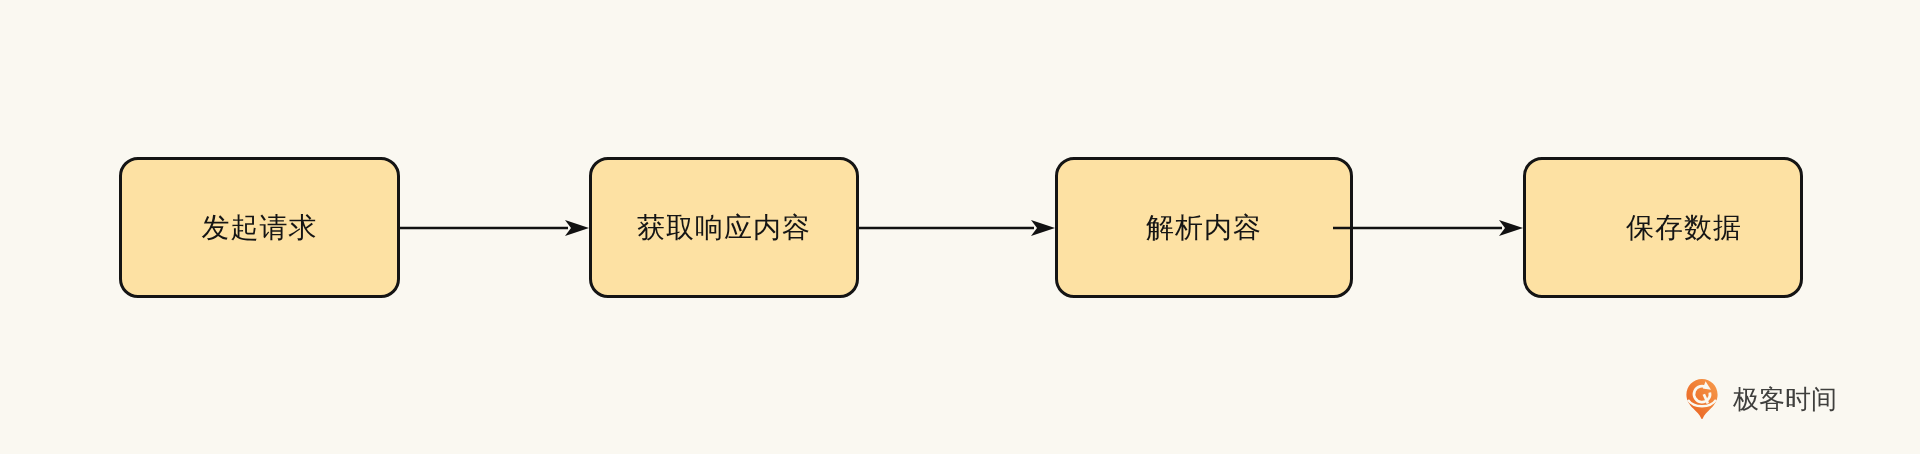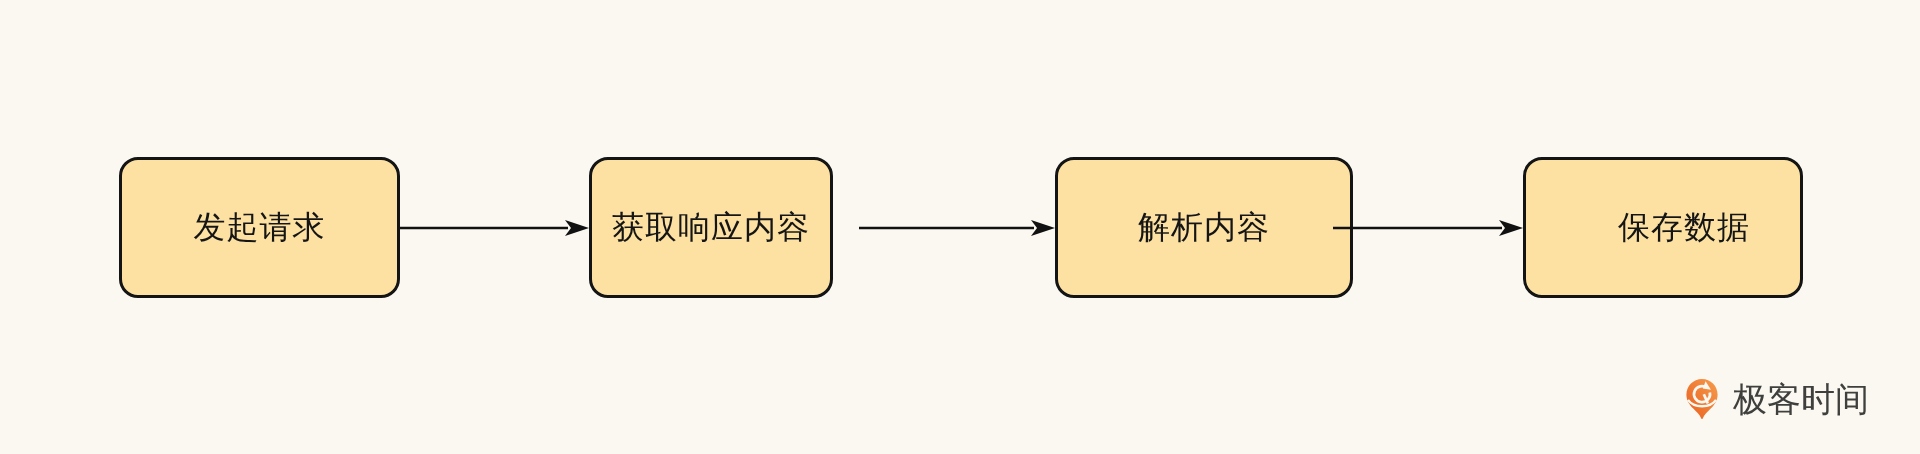--- a/index.html
+++ b/index.html
@@ -26,46 +26,46 @@
     top:157px;
     height:141px;
     background:var(--node-fill);
     border:3px solid var(--node-border);
     border-radius:19px;
     display:flex;
     align-items:center;
     justify-content:center;
   }
   .node-label{
-    font-size:32px;
+    font-size:28px;
     font-weight:500;
     color:var(--node-text);
     letter-spacing:1px;
     white-space:nowrap;
   }
   #node-1{left:119px;width:281px;}
-  #node-2{left:589px;width:244px;justify-content:center;}
+  #node-2{left:589px;width:270px;justify-content:center;}
   #node-3{left:1055px;width:298px;}
   #node-4{left:1523px;width:280px;padding-left:42px;}
   .connector{position:absolute;top:213px;height:30px;display:block;}
   #connector-1{left:400px;width:189px;}
   #connector-2{left:859px;width:196px;}
   #connector-3{left:1333px;width:190px;}
   .connector line{stroke:var(--arrow);stroke-width:2.6;}
   .connector polygon{fill:var(--arrow);}
   .brand{
     position:absolute;
     left:1686px;
     top:378px;
     display:flex;
     align-items:center;
     gap:15px;
   }
   .brand-text{
-    font-size:34px;
+    font-size:26px;
     font-weight:500;
     color:var(--logo-text-color);
     line-height:43px;
     white-space:nowrap;
   }
   .pin-stop-a{stop-color:var(--brand-orange);}
   .pin-stop-b{stop-color:var(--brand-orange-light);}
   .pin-cut{stroke:var(--background);fill:none;}
   .pin-cut-fill{fill:var(--background);}
 </style>

